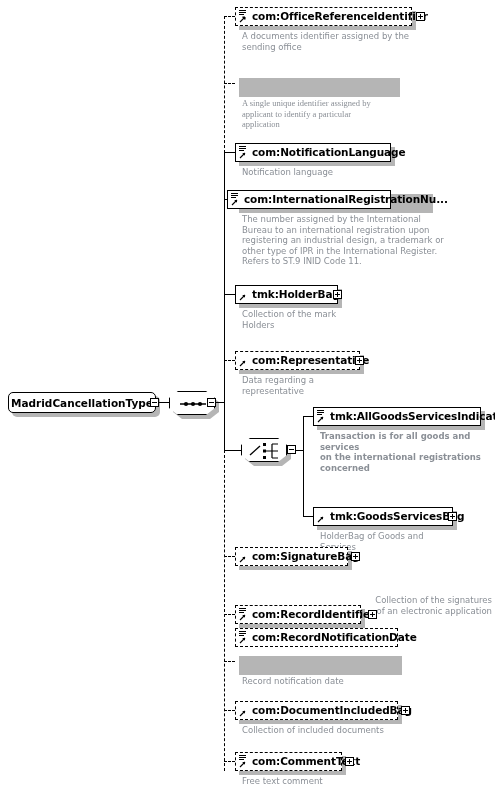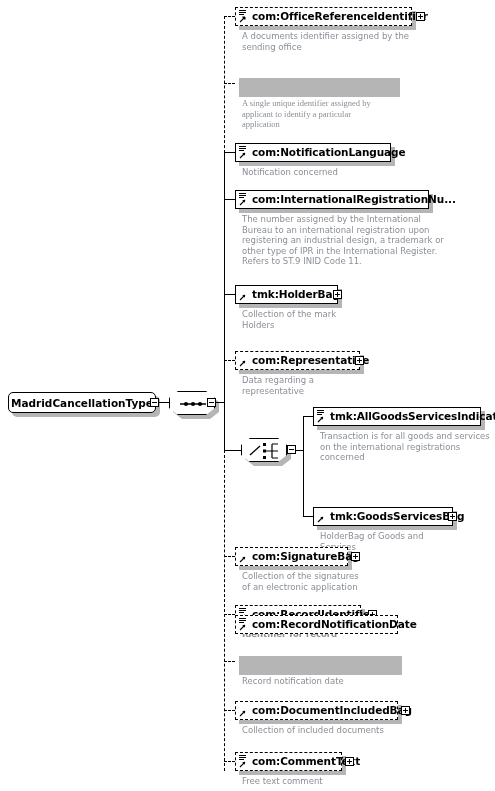--- a/index.html
+++ b/index.html
@@ -158,25 +158,25 @@
         <i></i>
         <i></i>
         <i></i>
       </span>
     <svg class="arw" viewBox="0 0 7 7">
         <path d="M1 6 L6 1" stroke="#000" stroke-width="1.1" fill="none"></path>
         <path d="M6 1 L3.2 1 L6 3.8 Z" fill="#000"></path>
       </svg>
     <span class="nm">com:NotificationLanguage</span>
   </div>
-  <div class="doc" style="left:242px;top:167px;width:250px;">Notification concerned</div>
+  <div class="doc" style="left:242px;top:167px;width:250px;">Notification language</div>
 
   <div class="line h-solid" style="left:224px;top:199px;width:11px;height:1px;"></div>
   <div class="shadow" style="left:239px;top:194px;width:194px;height:19px;"></div>
-  <div class="node req" style="left:235px;top:190px;width:194px;">
+  <div class="node req" style="left:227px;top:190px;width:164px;">
     <span class="attr-icon">
         <i></i>
         <i></i>
         <i></i>
       </span>
     <svg class="arw" viewBox="0 0 7 7">
         <path d="M1 6 L6 1" stroke="#000" stroke-width="1.1" fill="none"></path>
         <path d="M6 1 L3.2 1 L6 3.8 Z" fill="#000"></path>
       </svg>
     <span class="nm">com:InternationalRegistrationNu...</span>
@@ -239,21 +239,21 @@
         <i></i>
         <i></i>
         <i></i>
       </span>
     <svg class="arw" viewBox="0 0 7 7">
         <path d="M1 6 L6 1" stroke="#000" stroke-width="1.1" fill="none"></path>
         <path d="M6 1 L3.2 1 L6 3.8 Z" fill="#000"></path>
       </svg>
     <span class="nm">tmk:AllGoodsServicesIndicator</span>
   </div>
-  <div class="doc" style="left:320px;top:431px;width:175px;">Transaction is for all goods and services
+  <div class="doc" style="left:320px;top:431px;width:175px;font-weight:bold;">Transaction is for all goods and services
 on the international registrations
 concerned</div>
 
   <div class="line h-solid" style="left:303px;top:516px;width:10px;height:1px;"></div>
   <div class="shadow" style="left:317px;top:511px;width:140px;height:19px;"></div>
   <div class="node req" style="left:313px;top:507px;width:140px;">
     <svg class="arw" viewBox="0 0 7 7">
         <path d="M1 6 L6 1" stroke="#000" stroke-width="1.1" fill="none"></path>
         <path d="M6 1 L3.2 1 L6 3.8 Z" fill="#000"></path>
       </svg>
@@ -266,21 +266,21 @@
   <div class="line h-dash" style="left:224px;top:556px;width:11px;height:1px;"></div>
   <div class="shadow" style="left:239px;top:551px;width:113px;height:19px;"></div>
   <div class="node opt" style="left:235px;top:547px;width:113px;">
     <svg class="arw" viewBox="0 0 7 7">
         <path d="M1 6 L6 1" stroke="#000" stroke-width="1.1" fill="none"></path>
         <path d="M6 1 L3.2 1 L6 3.8 Z" fill="#000"></path>
       </svg>
     <span class="nm">com:SignatureBag</span>
   </div>
   <div class="pm plus" style="left:351px;top:552px;"></div>
-  <div class="doc" style="left:242px;top:571px;width:250px;">Collection of the signatures
+  <div class="doc" style="left:242px;top:595px;width:250px;text-align:right;">Collection of the signatures
 of an electronic application</div>
 
   <div class="line h-dash" style="left:224px;top:614px;width:11px;height:1px;"></div>
   <div class="shadow" style="left:239px;top:609px;width:126px;height:19px;"></div>
   <div class="node opt" style="left:235px;top:605px;width:126px;">
     <span class="attr-icon">
         <i></i>
         <i></i>
         <i></i>
       </span>
@@ -288,21 +288,21 @@
         <path d="M1 6 L6 1" stroke="#000" stroke-width="1.1" fill="none"></path>
         <path d="M6 1 L3.2 1 L6 3.8 Z" fill="#000"></path>
       </svg>
     <span class="nm">com:RecordIdentifier</span>
   </div>
   <div class="pm plus" style="left:368px;top:610px;"></div>
   <div class="doc" style="left:242px;top:629px;width:250px;font-weight:bold;">Identifier for record</div>
 
   <div class="line h-dash" style="left:224px;top:661px;width:11px;height:1px;"></div>
   <div class="shadow" style="left:239px;top:656px;width:163px;height:19px;"></div>
-  <div class="node opt" style="left:235px;top:615px;width:163px;">
+  <div class="node opt" style="left:235px;top:628px;width:163px;">
     <span class="attr-icon">
         <i></i>
         <i></i>
         <i></i>
       </span>
     <svg class="arw" viewBox="0 0 7 7">
         <path d="M1 6 L6 1" stroke="#000" stroke-width="1.1" fill="none"></path>
         <path d="M6 1 L3.2 1 L6 3.8 Z" fill="#000"></path>
       </svg>
     <span class="nm">com:RecordNotificationDate</span>

